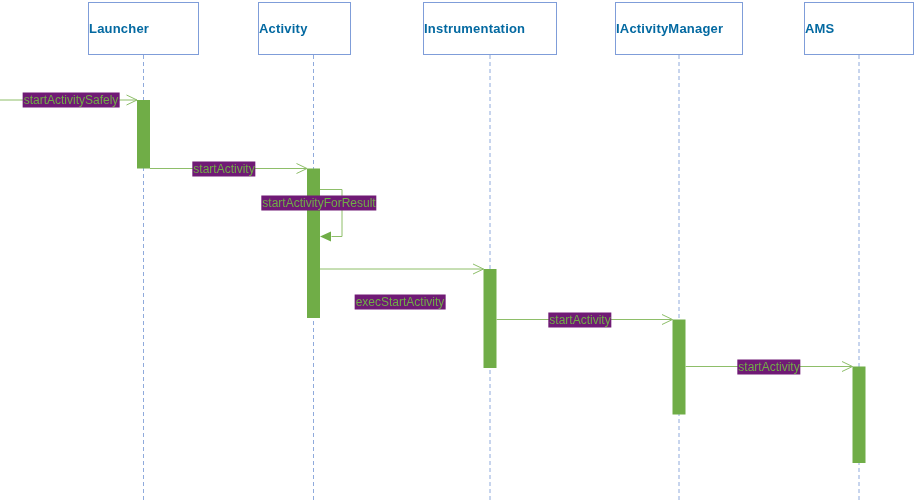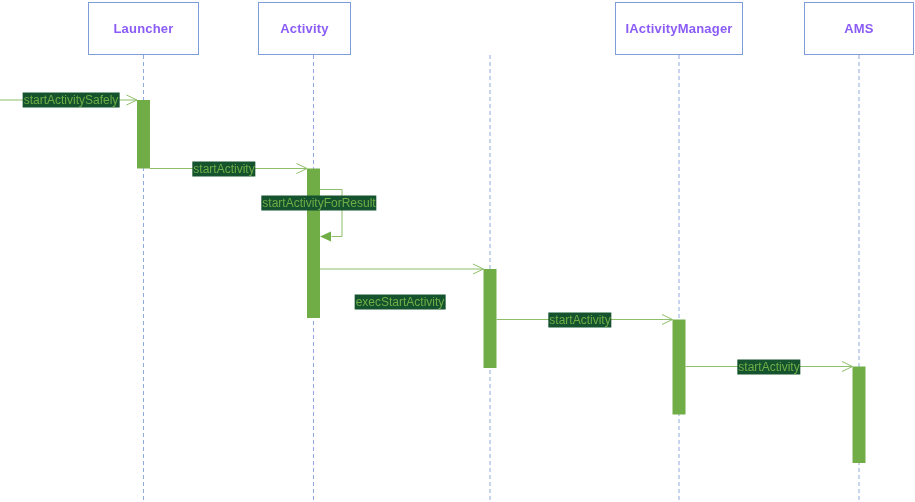--- a/index.html
+++ b/index.html
@@ -22,30 +22,30 @@
   }
   .participant {
     position: absolute;
     top: 2px;
     height: 53px;
     box-sizing: border-box;
     border: 1px solid #7f9dd9;
     background: #ffffff;
     display: flex;
     align-items: center;
-    justify-content: center;
-    color: #8b5cf6;
+    justify-content: flex-start;
+    color: #0369a1;
     font-size: 13px;
     font-weight: bold;
     letter-spacing: 0.2px;
   }
   .msg-label {
     position: absolute;
     transform: translate(-50%, -50%);
-    background: #14532d;
+    background: #701a75;
     color: #70ad47;
     font-size: 12px;
     line-height: 15px;
     padding: 0 1px;
     white-space: nowrap;
   }
   
   .p-launcher        { left: 88px;  width: 111px; }
   .p-activity        { left: 258px; width: 93px; }
   .p-instrumentation { left: 423px; width: 134px; }
@@ -103,20 +103,23 @@
       <path d="M842,361.5 L852.5,366.5 L842,371.5"></path>
     </g>
   </svg>
 
   <div class="participant p-launcher">
       <span>Launcher</span>
     </div>
   <div class="participant p-activity">
       <span>Activity</span>
     </div>
+  <div class="participant p-instrumentation">
+      <span>Instrumentation</span>
+    </div>
   <div class="participant p-ams">
       <span>AMS</span>
     </div>
   <div class="participant p-iactivitymanager">
       <span>IActivityManager</span>
     </div>
 
   <div class="msg-label l-m0">startActivitySafely</div>
   <div class="msg-label l-m1">startActivity</div>
   <div class="msg-label l-m2">startActivityForResult</div>

